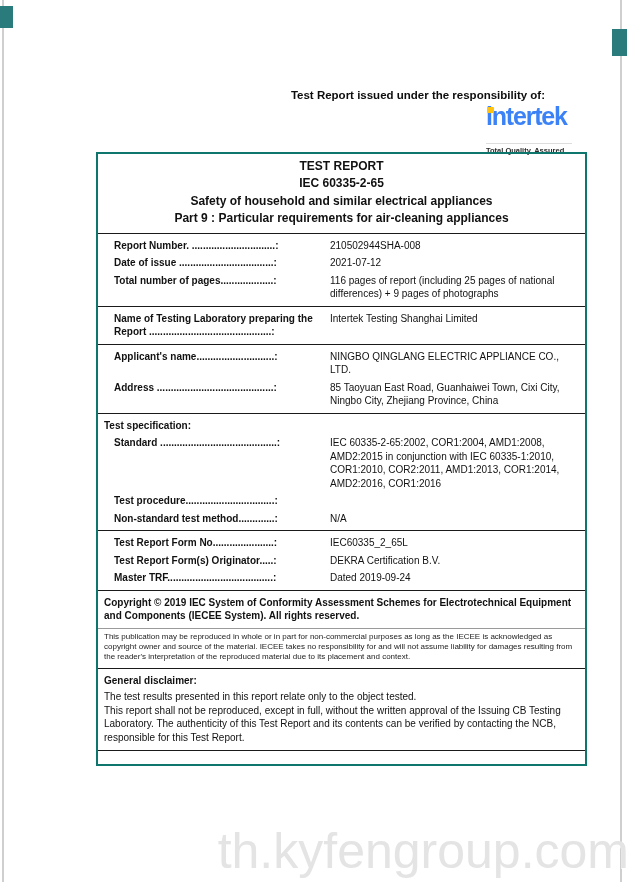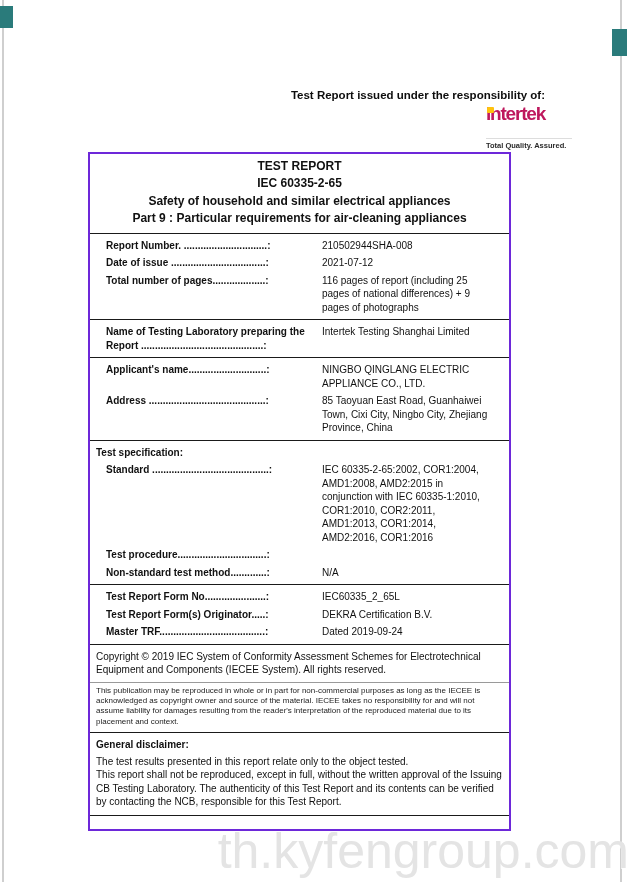--- a/index.html
+++ b/index.html
@@ -12,37 +12,37 @@
   .page-edge.left{left:2px;}
   .page-edge.right{left:620px;}
   
   .corner-artifact{position:absolute;background:#2a7b7b;}
   .corner-artifact.tl{left:0;top:6px;width:13px;height:22px;}
   .corner-artifact.tr{left:612px;top:29px;width:15px;height:27px;}
   
   .resp-line{position:absolute;top:89px;right:82px;font-size:11.5px;font-weight:bold;color:#0d0d0d;}
   .logo{position:absolute;left:486px;top:104px;width:96px;}
   .wordmark-wrap{position:relative;display:inline-block;line-height:1;}
-  .wordmark{font-size:19px;font-weight:bold;letter-spacing:-1.2px;color:#be185d;line-height:1;}
+  .wordmark{font-size:25px;font-weight:bold;letter-spacing:-1.2px;color:#3b82f6;line-height:1;}
   .logo-dot{position:absolute;left:1px;top:3px;width:7px;height:6px;background:#ffc20e;border-radius:1px;}
   .tagline{margin-top:14px;padding-top:2px;border-top:1px solid #ddd;font-size:7.5px;font-weight:bold;color:#2a2a2a;width:86px;}
   
   .tbl{
-    position:absolute;left:88px;top:152px;width:423px;box-sizing:border-box;
-    border:2px solid #6d28d9;font-size:10px;line-height:1.35;
+    position:absolute;left:96px;top:152px;width:491px;box-sizing:border-box;
+    border:2px solid #0f766e;font-size:10px;line-height:1.35;
   }
   .sect{border-bottom:1.5px solid #1a1a1a;padding:3px 0;}
   .sect:last-child{border-bottom:none;}
   .title-block{text-align:center;font-weight:bold;font-size:12px;line-height:1.45;padding:4px 4px 5px;}
   .row{display:flex;padding:2px 16px;}
   .lbl{width:216px;flex:0 0 216px;font-weight:bold;padding-right:6px;box-sizing:border-box;}
   .val{flex:1;}
   .heading-row{padding:2px 6px;font-weight:bold;}
   .para{padding:2px 6px;}
-  .para.bold{font-weight:normal;}
+  .para.bold{font-weight:bold;}
   .fine-print{font-size:8px;line-height:1.3;color:#1c1c1c;border-top:1px solid #9a9a9a;margin-top:3px;padding-top:3px;}
   .disc-body{padding:1px 6px 3px;}
   .empty-row{height:7px;}
   
   .watermark{
     position:absolute;right:-2px;bottom:2px;font-size:50px;color:#e4e4e4;
     white-space:nowrap;letter-spacing:0;text-shadow:0 1px 0 rgba(255,255,255,0.9);
   }
 </style>
 </head>

